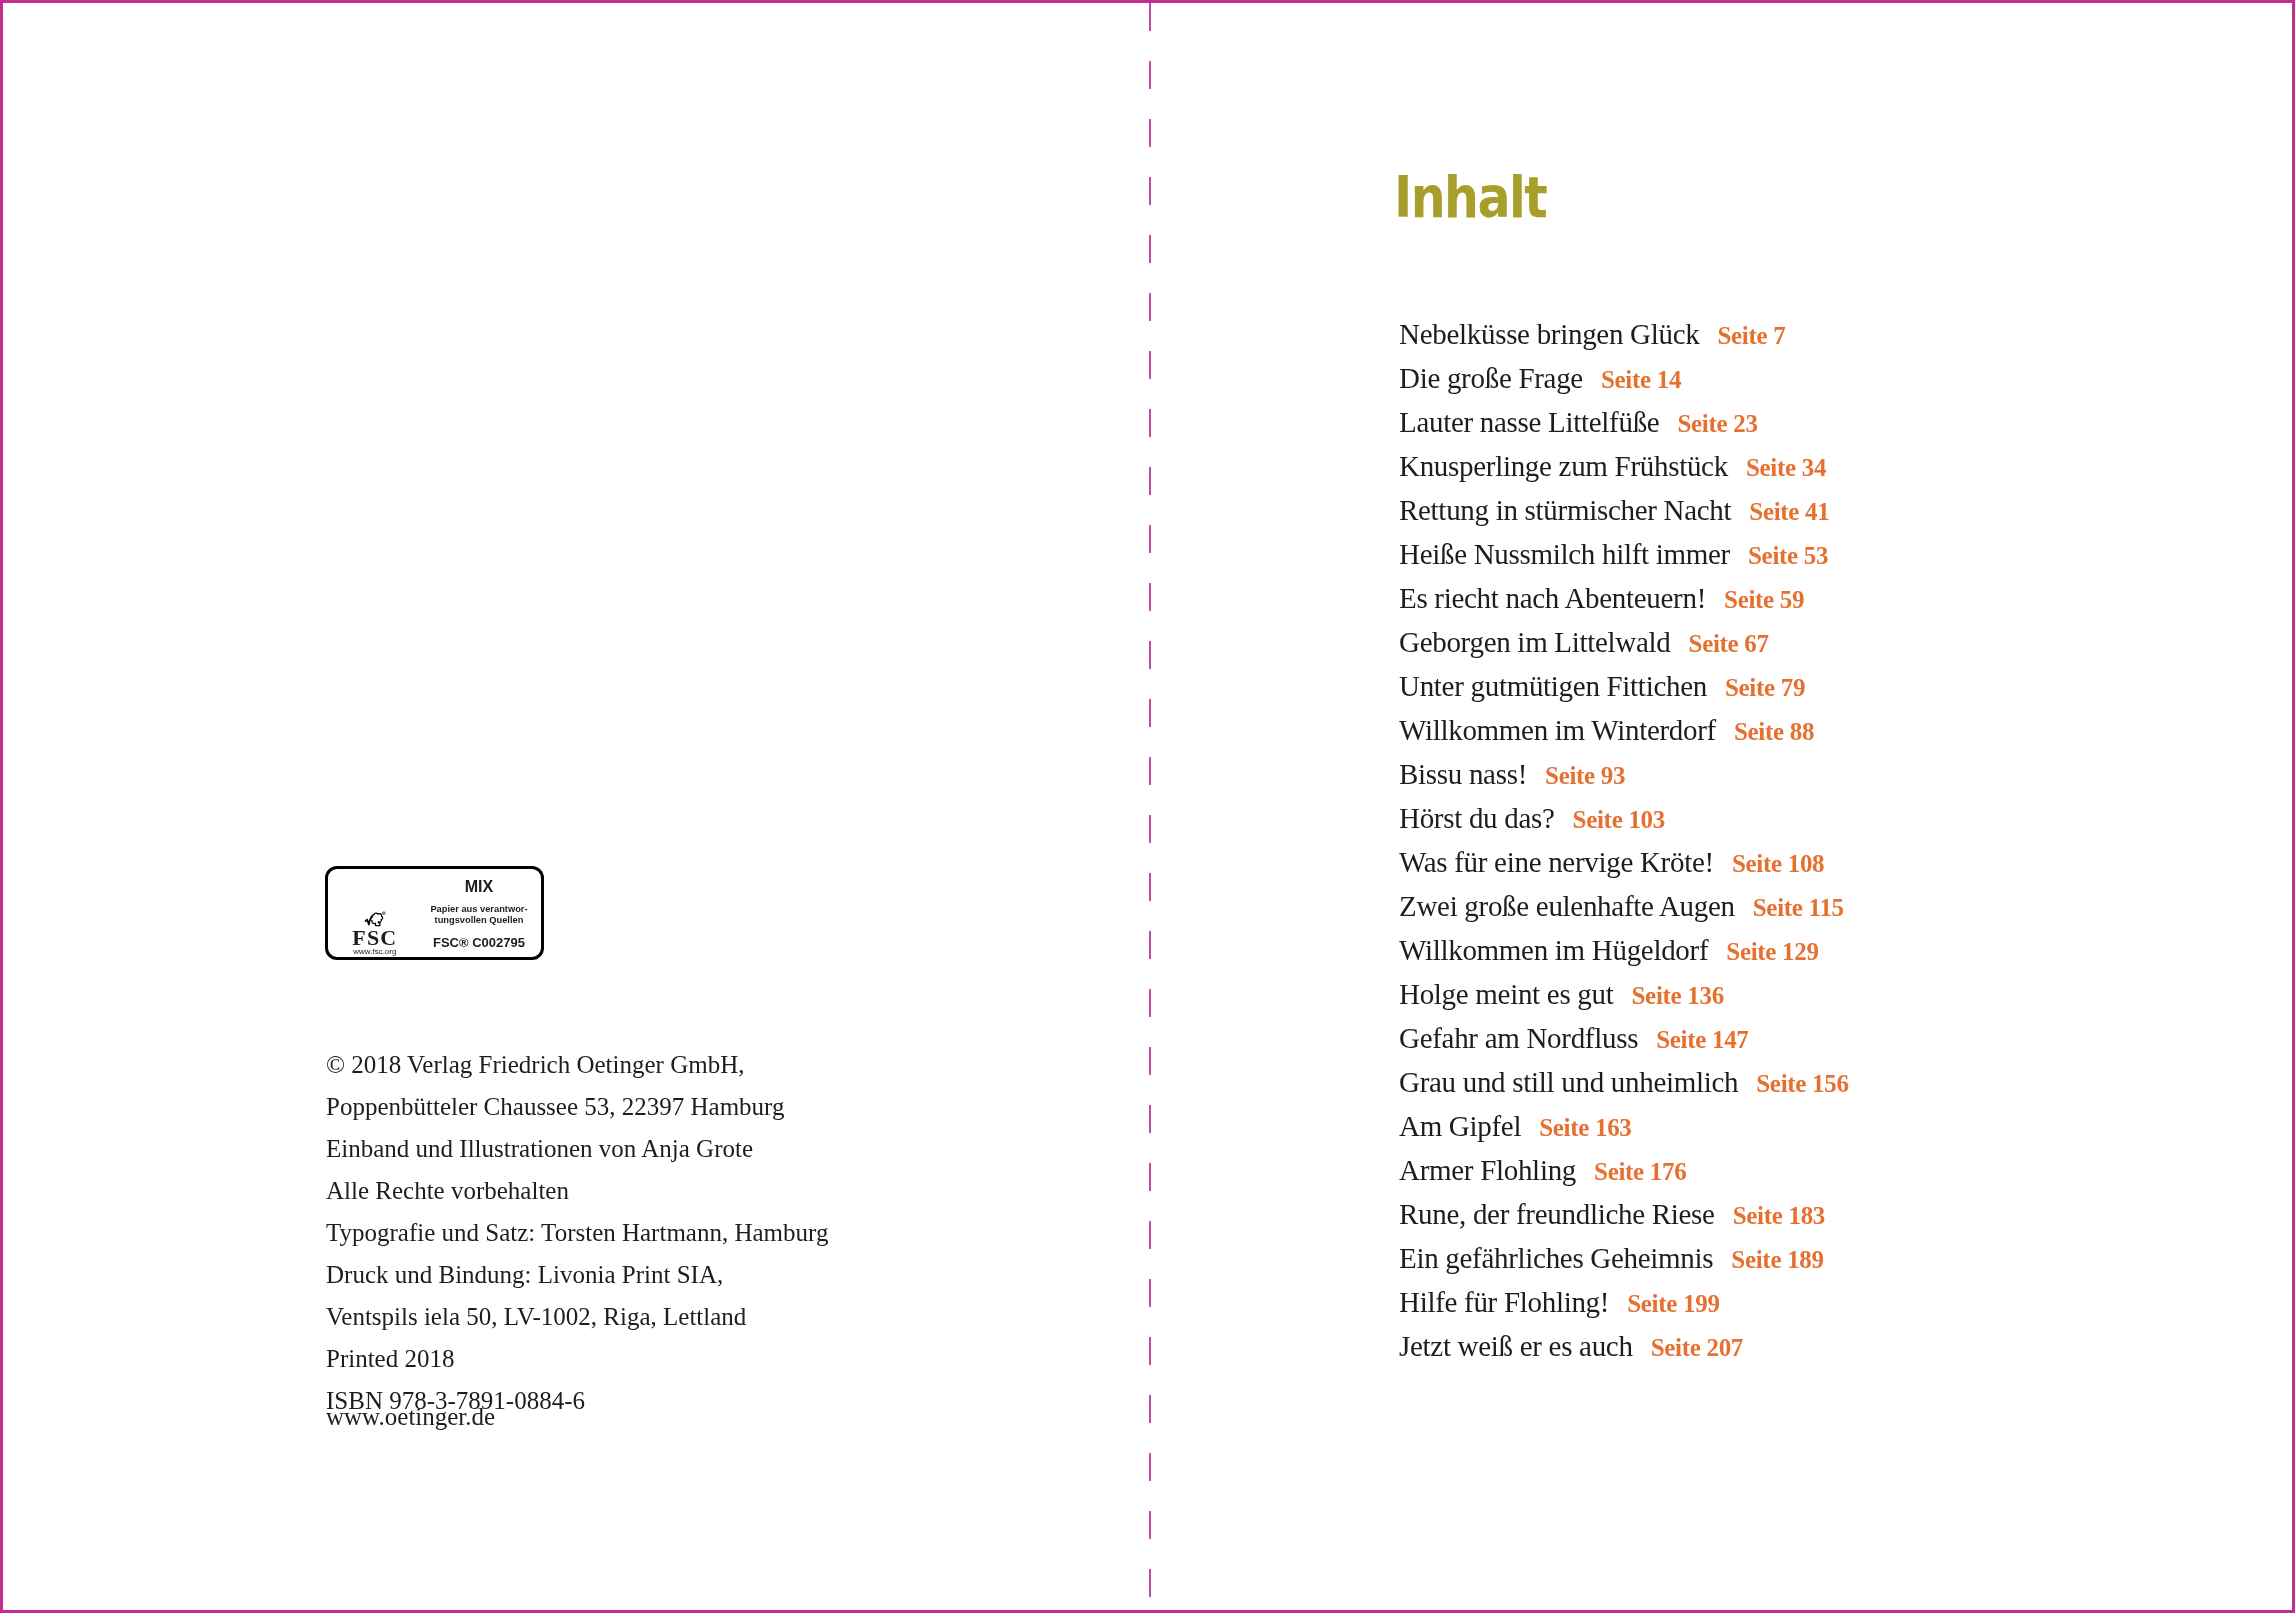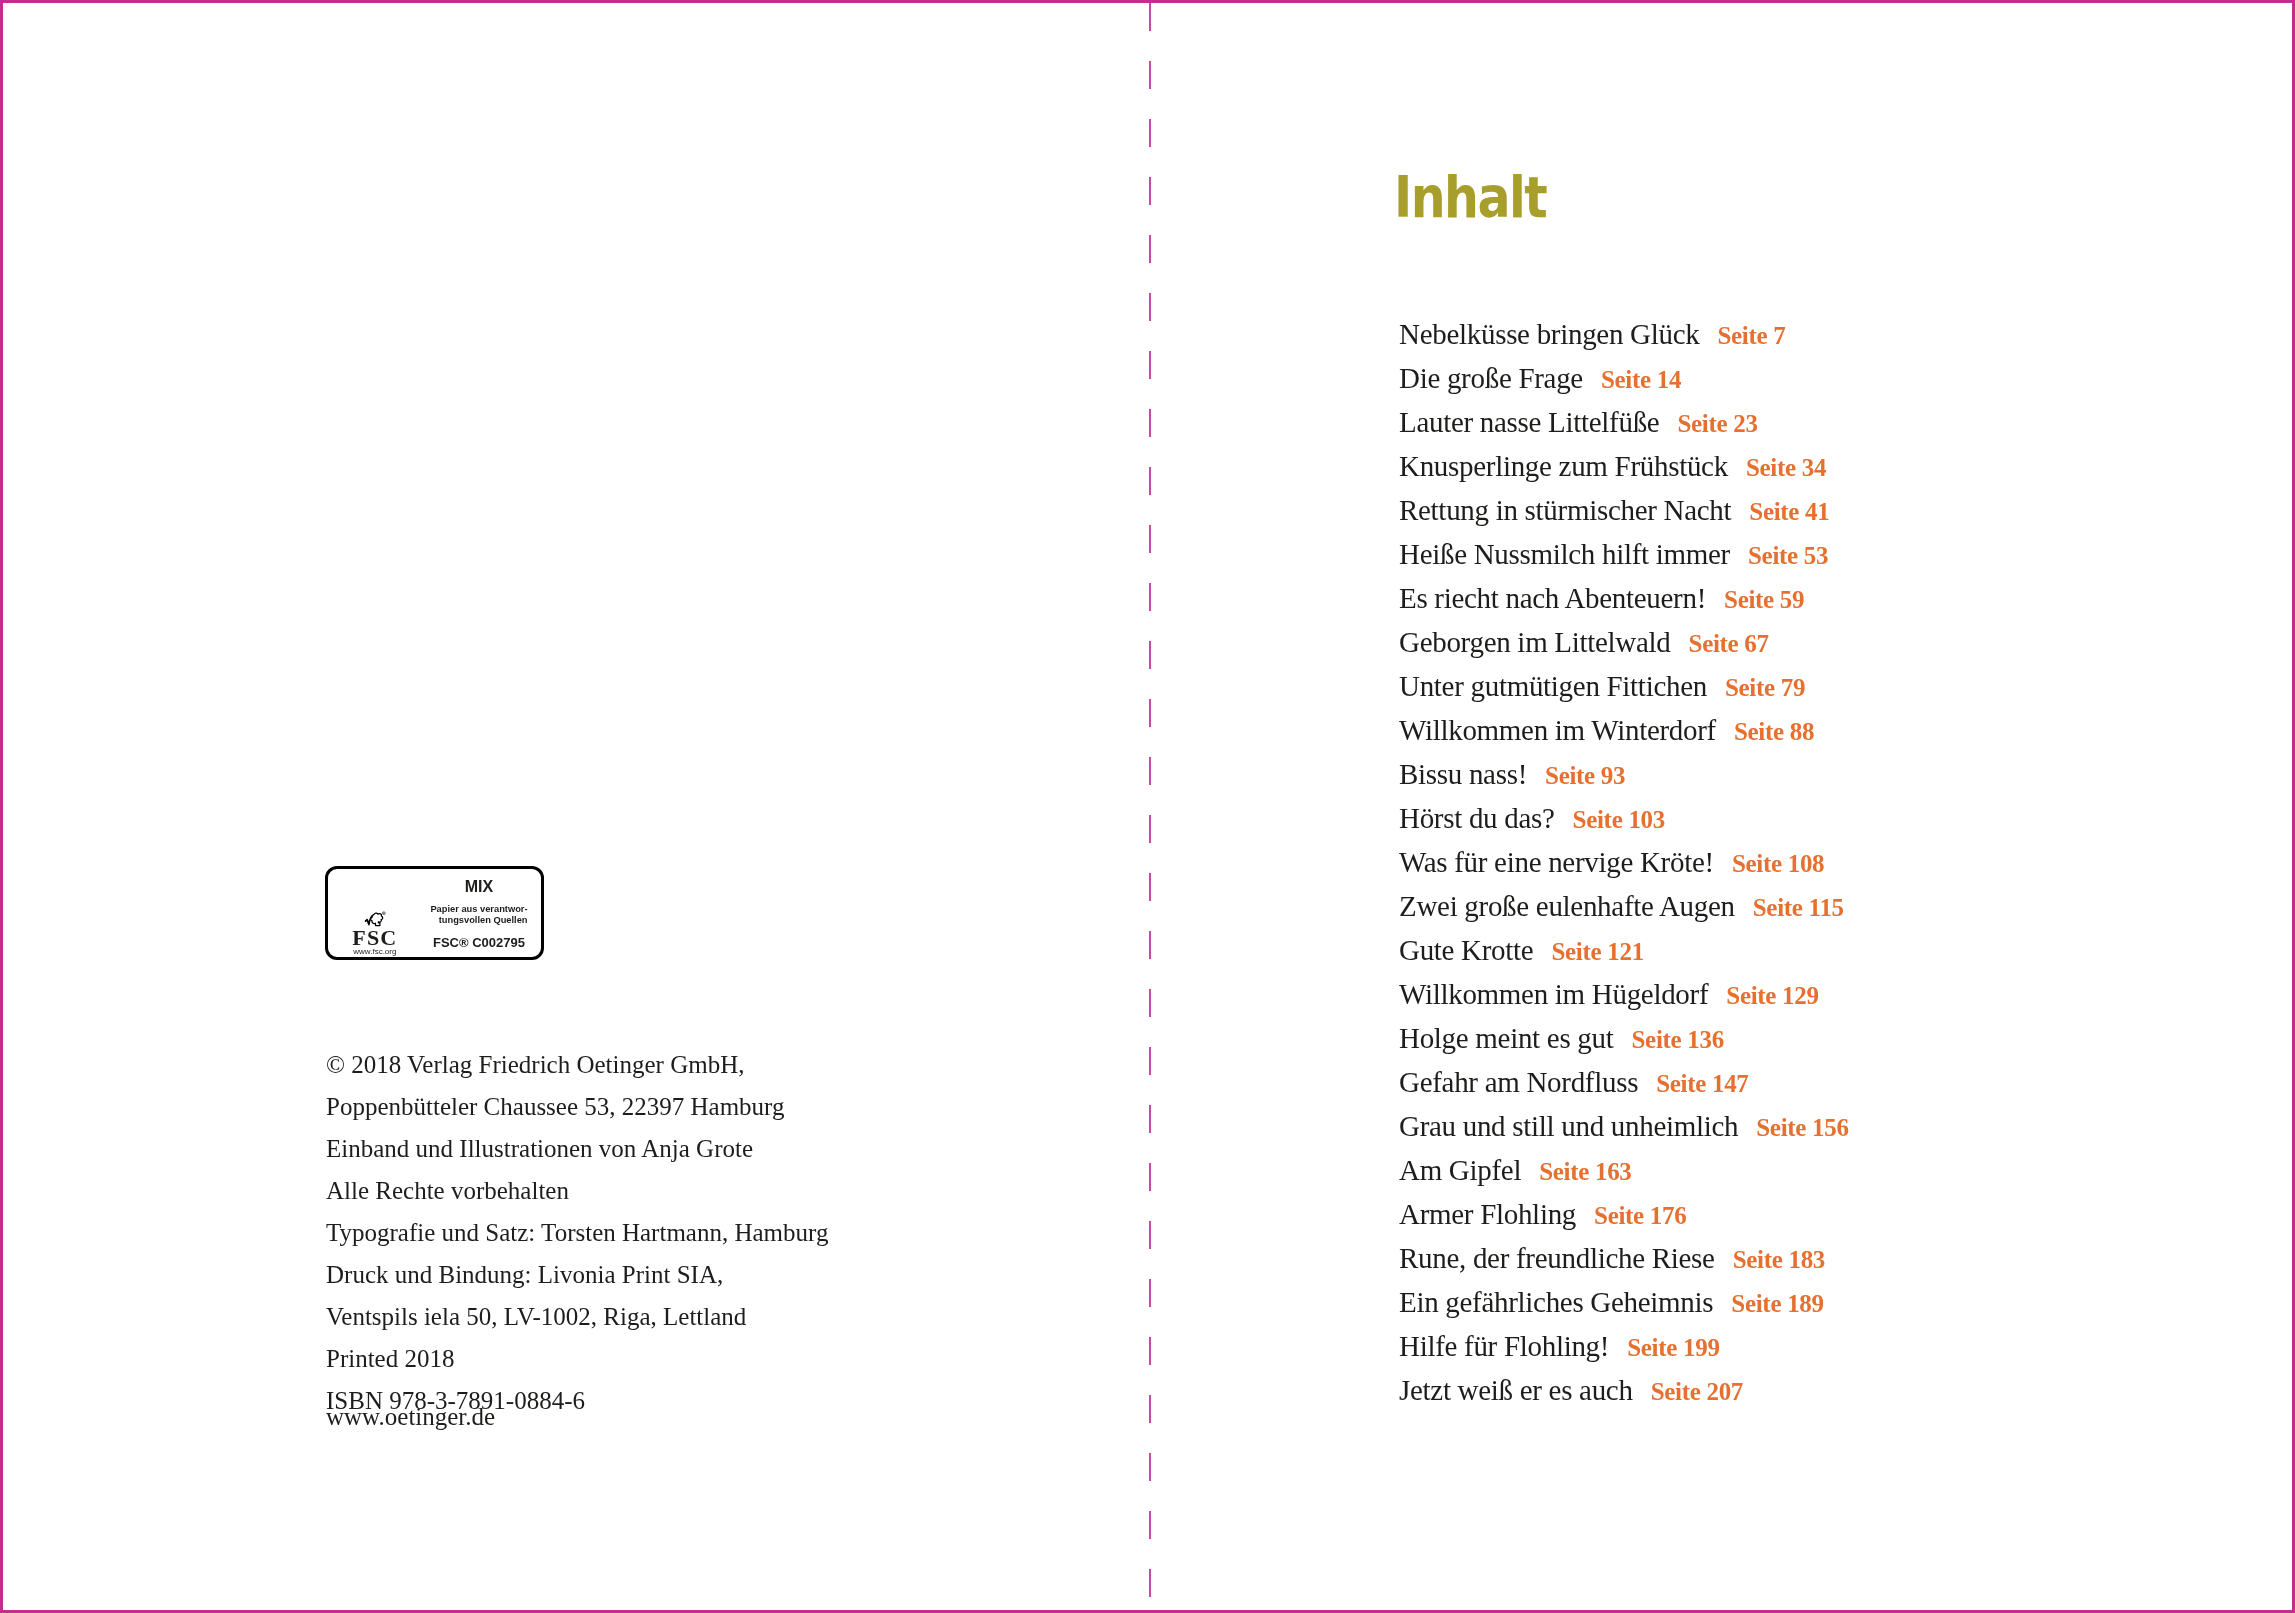--- a/index.html
+++ b/index.html
@@ -65,21 +65,21 @@
     letter-spacing: 1.2px;
   }
   .fsc-url { font-size: 8px; line-height: 9.6px; }
   .fsc-right {
     flex: 1;
     display: flex;
     flex-direction: column;
     align-items: center;
     justify-content: space-between;
     padding: 9.6px 4.8px 8.4px 0;
-    text-align: right;
+    text-align: center;
   }
   .fsc-mix { font-weight: 700; font-size: 16px; line-height: 15.5px; }
   .fsc-desc { font-weight: 700; font-size: 9.3px; line-height: 10.8px; }
   .fsc-code { font-weight: 700; font-size: 13px; line-height: 13px; }
 
   .imprint-block {
     position: absolute;
     left: 323px;
     top: 997px;
     width: 717px;
@@ -200,21 +200,20 @@
         <div class="toc-row"><span class="toc-title">Rettung in stürmischer Nacht</span><span class="toc-page">Seite 41</span></div>
         <div class="toc-row"><span class="toc-title">Heiße Nussmilch hilft immer</span><span class="toc-page">Seite 53</span></div>
         <div class="toc-row"><span class="toc-title">Es riecht nach Abenteuern!</span><span class="toc-page">Seite 59</span></div>
         <div class="toc-row"><span class="toc-title">Geborgen im Littelwald</span><span class="toc-page">Seite 67</span></div>
         <div class="toc-row"><span class="toc-title">Unter gutmütigen Fittichen</span><span class="toc-page">Seite 79</span></div>
         <div class="toc-row"><span class="toc-title">Willkommen im Winterdorf</span><span class="toc-page">Seite 88</span></div>
         <div class="toc-row"><span class="toc-title">Bissu nass!</span><span class="toc-page">Seite 93</span></div>
         <div class="toc-row"><span class="toc-title">Hörst du das?</span><span class="toc-page">Seite 103</span></div>
         <div class="toc-row"><span class="toc-title">Was für eine nervige Kröte!</span><span class="toc-page">Seite 108</span></div>
         <div class="toc-row"><span class="toc-title">Zwei große eulenhafte Augen</span><span class="toc-page">Seite 115</span></div>
-        <div class="toc-row"><span class="toc-title">Gute Krotte</span><span class="toc-page">Seite 121</span></div>
         <div class="toc-row"><span class="toc-title">Willkommen im Hügeldorf</span><span class="toc-page">Seite 129</span></div>
         <div class="toc-row"><span class="toc-title">Holge meint es gut</span><span class="toc-page">Seite 136</span></div>
         <div class="toc-row"><span class="toc-title">Gefahr am Nordfluss</span><span class="toc-page">Seite 147</span></div>
         <div class="toc-row"><span class="toc-title">Grau und still und unheimlich</span><span class="toc-page">Seite 156</span></div>
         <div class="toc-row"><span class="toc-title">Am Gipfel</span><span class="toc-page">Seite 163</span></div>
         <div class="toc-row"><span class="toc-title">Armer Flohling</span><span class="toc-page">Seite 176</span></div>
         <div class="toc-row"><span class="toc-title">Rune, der freundliche Riese</span><span class="toc-page">Seite 183</span></div>
         <div class="toc-row"><span class="toc-title">Ein gefährliches Geheimnis</span><span class="toc-page">Seite 189</span></div>
         <div class="toc-row"><span class="toc-title">Hilfe für Flohling!</span><span class="toc-page">Seite 199</span></div>
         <div class="toc-row"><span class="toc-title">Jetzt weiß er es auch</span><span class="toc-page">Seite 207</span></div>

